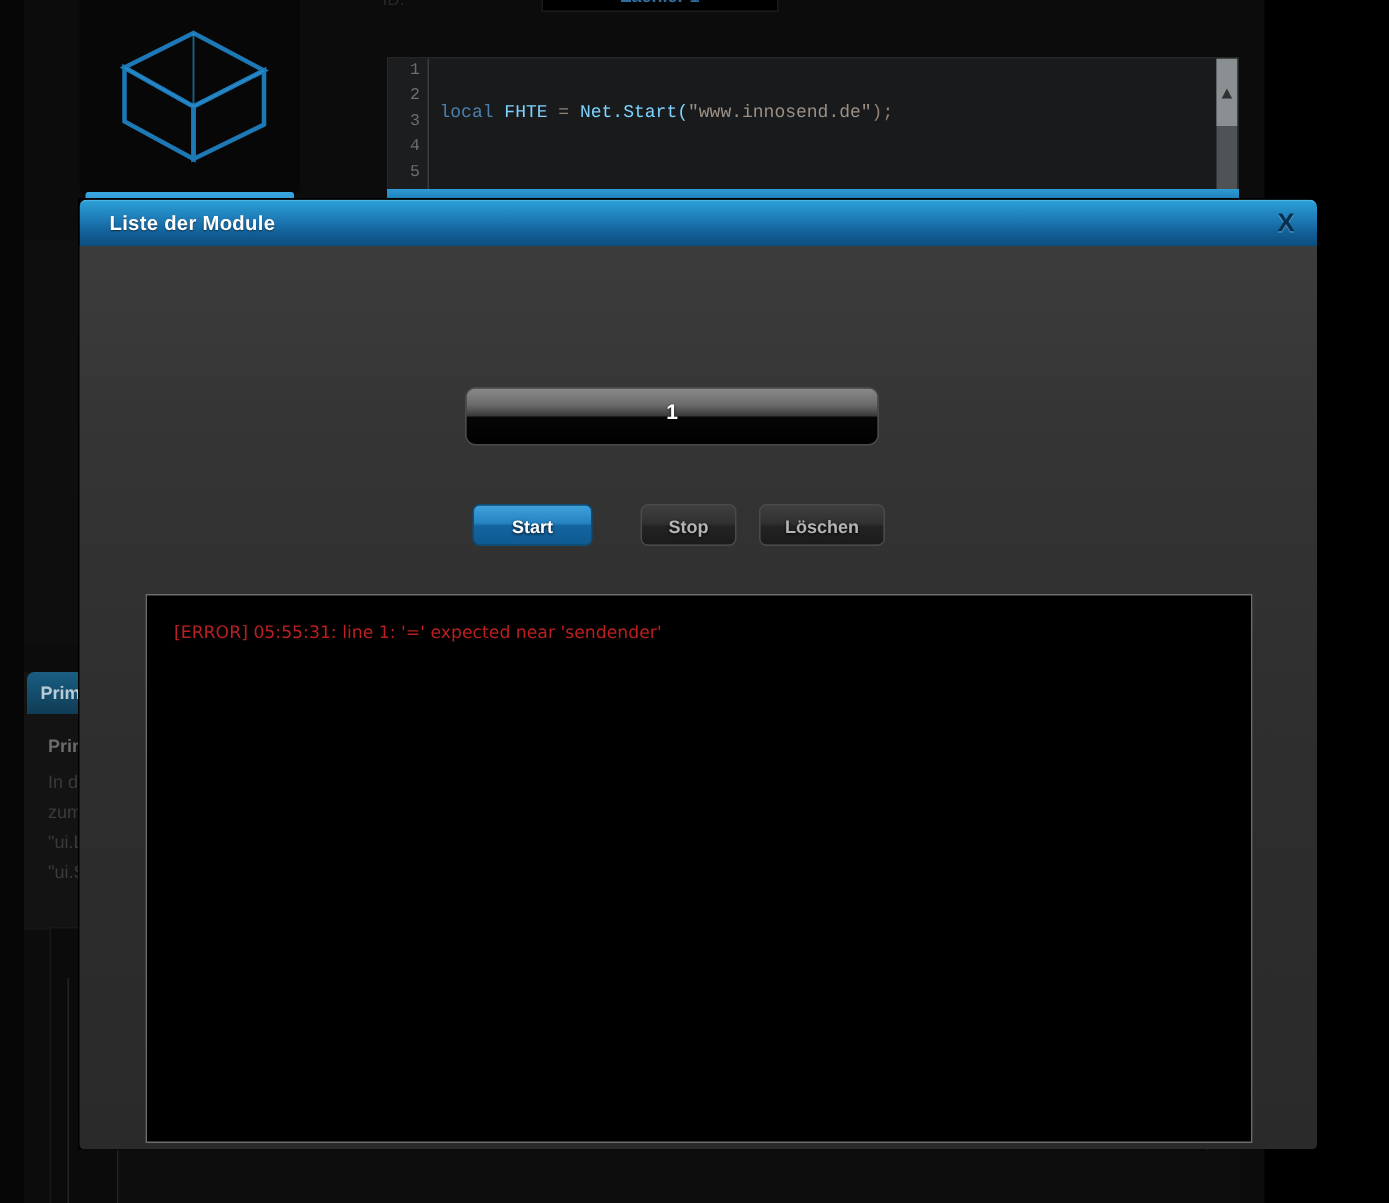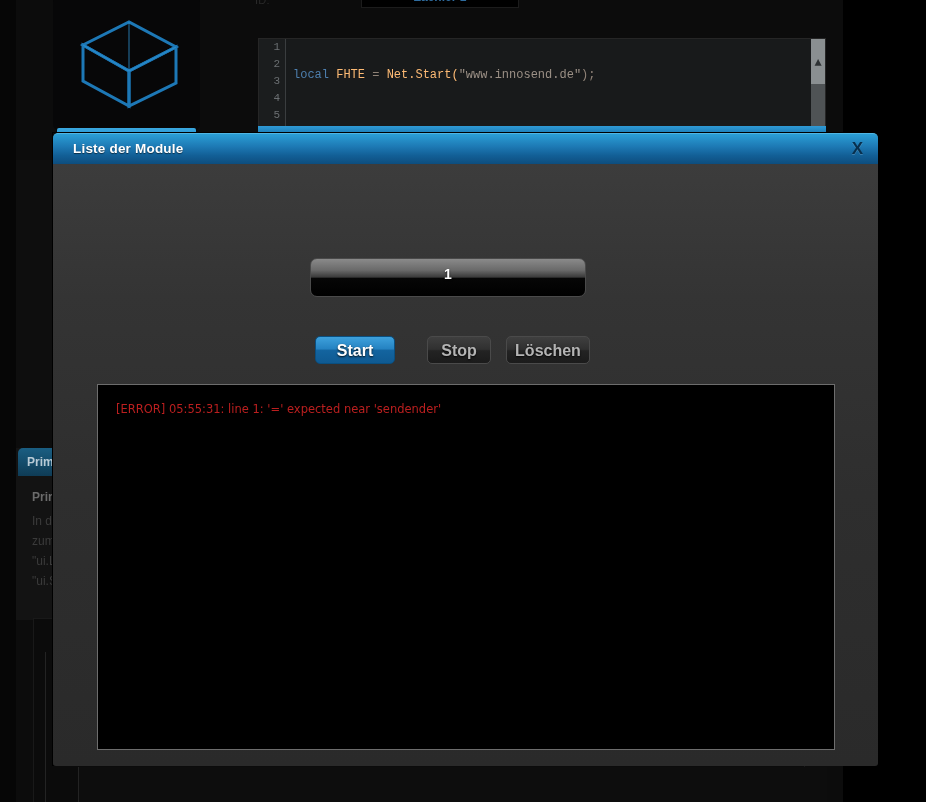--- a/index.html
+++ b/index.html
@@ -121,21 +121,21 @@
     left: 34px; top: 0;
     white-space: pre;
   }
   .code-lines .ln {
     line-height: 17px;
     height: 17px;
     color: #8f8277;
   }
   .tok-comment { color: #4e4e4e; }
   .tok-kw      { color: #4d7fae; text-align: center; }
-  .tok-id      { color: #fdba74; margin-top: 43px; }
+  .tok-id      { color: #7dd3fc; margin-top: 43px; }
   .tok-str     { color: #9b9086; }
   .tok-punc    { color: #8f8277; }
 
   .code-scrollbar {
     position: absolute;
     right: 0; top: 0;
     width: 14px; height: 100%;
     background: #4f5355;
   }
   .code-scrollbar .sb-thumb {
@@ -282,21 +282,21 @@
   .btn-row {
     position: absolute;
     left: 262px; top: 172px;
     height: 28px;
   }
   .btn {
     position: absolute;
     top: 0;
     height: 28px;
     border-radius: 5px;
-    font-size: 16px;
+    font-size: 12px;
     font-weight: bold;
     line-height: 28px;
     text-align: center;
     cursor: pointer;
     box-sizing: border-box;
     text-shadow: 0 1px 2px rgba(0,0,0,0.9);
   }
   .btn-primary {
     left: 0;
     width: 80px;
@@ -308,21 +308,21 @@
     background: linear-gradient(180deg, #3f3f3f 0%, #303030 47%, #232323 53%, #1b1b1b 100%);
     border: 1px solid #4a4a4a;
     color: #b4b4b4;
   }
   .btn-stop { left: 112px; width: 64px; }
   .btn-clear { left: 191px; width: 84px; }
 
   
   .log-console {
     position: absolute;
-    left: 44px; top: 220px;
+    left: 44px; top: 232px;
     width: 738px; height: 366px;
     background: #000000;
     border: 1px solid #6d6d6d;
     box-sizing: border-box;
     overflow: auto;
     padding: 16px 0 0 18px;
   }
   .log-line {
     font-family: "DejaVu Sans", sans-serif;
     font-size: 11.5px;

